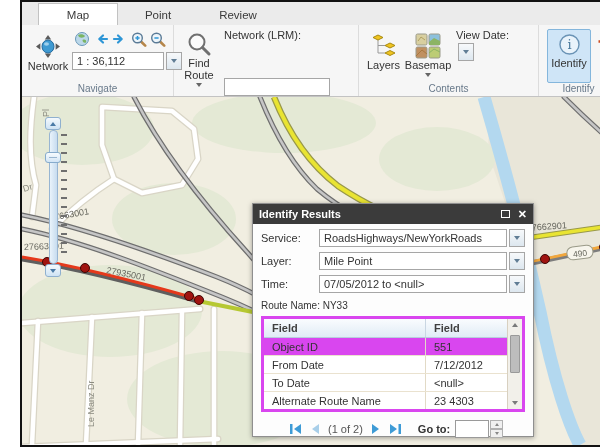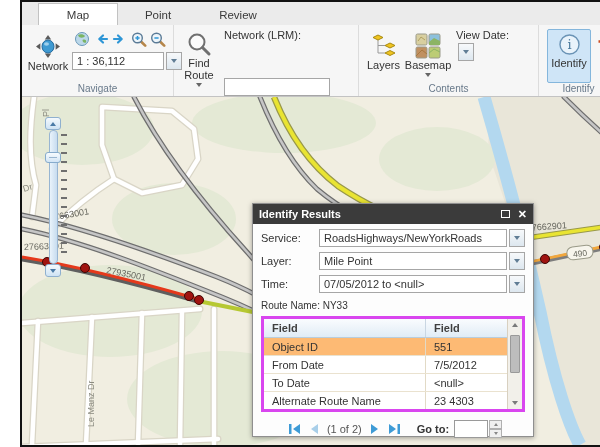--- a/index.html
+++ b/index.html
@@ -67,31 +67,31 @@
   .winbtn { color:#fff; font-size:11px; margin-left:8px; line-height:11px; }
   .maxbox { width:9px; height:8px; border:1.5px solid #fff; display:inline-block; }
   .p-row { display:flex; align-items:center; margin:5px 8px 0 8px; }
   .p-row .lbl { width:58px; font-size:11px; color:#333; }
   .p-row .combo { flex:1; }
   .routename { margin:7px 8px 2px 8px; font-size:10px; }
   .tbl { position:relative; margin:5px 8px 0 8px; height:96px; border:3px solid #d946ef; background:#fff; overflow:hidden; }
   .t-row { display:flex; height:18px; border-bottom:1px solid #eae2cf; padding-right:15px; align-items:center; }
   .t-row.hdr { height:19px; background:linear-gradient(#fafcfe,#e0ecf6); border-bottom:1px solid #b8cddd;
                font-weight:bold; color:#3f3f3f; }
-  .t-row.sel { background:#fdba74; }
+  .t-row.sel { background:#d946ef; }
   .c1 { width:162px; padding-left:8px; border-right:1px solid #e2dac6; overflow:hidden; white-space:nowrap; height:100%; display:flex; align-items:center;}
   .hdr .c1 { border-right:1px solid #c9d6e2; }
   .c2 { flex:1; padding-left:8px; overflow:hidden; white-space:nowrap; }
   .tscroll { position:absolute; right:0; top:0; bottom:0; width:15px; background:#f2f0ea;
              border-left:1px solid #d8d0c0; }
   .tscroll .aup { position:absolute; top:4px; left:4px; width:0;height:0;border-left:3.5px solid transparent;border-right:3.5px solid transparent;border-bottom:4.5px solid #7a7a7a;}
   .tscroll .adn { position:absolute; bottom:4px; left:4px; width:0;height:0;border-left:3.5px solid transparent;border-right:3.5px solid transparent;border-top:4.5px solid #7a7a7a;}
   .tscroll .thumb { position:absolute; top:16px; left:2px; width:10px; height:38px; background:#bdbdbd;
                     border:1px solid #9a9a9a; border-radius:1px; }
-  .pager { display:flex; align-items:center; justify-content:center; margin-top:8px; }
+  .pager { display:flex; align-items:center; justify-content:flex-start; margin-top:8px;padding-left:32px; }
   .pager svg { display:block; margin:0 4px; }
   .pgtext { color:#555; margin:0 4px; }
   .goto { margin-left:12px; color:#333;font-weight:bold; }
   .goto-input { width:34px; height:18px; border:1px solid #9a9a9a; margin-left:5px; font-size:11px; padding:0 3px; }
   .spin { display:inline-flex; flex-direction:column; width:13px; height:18px; margin-left:1px; vertical-align:middle;}
   .spin div { flex:1; border:1px solid #b0b0b0; background:#f0f0f0; display:flex; align-items:center; justify-content:center; }
   .spin .t { width:0;height:0;border-left:2.5px solid transparent;border-right:2.5px solid transparent;border-bottom:3.5px solid #888;}
   .spin .b { width:0;height:0;border-left:2.5px solid transparent;border-right:2.5px solid transparent;border-top:3.5px solid #888;}
 
   .maplab { font-size:9px; fill:#67675f; }
@@ -414,21 +414,21 @@
         <div class="t-row hdr">
           <div class="c1">Field</div>
           <div class="c2">Field</div>
         </div>
         <div class="t-row sel">
           <div class="c1">Object ID</div>
           <div class="c2">551</div>
         </div>
         <div class="t-row">
           <div class="c1">From Date</div>
-          <div class="c2">7/5/2012</div>
+          <div class="c2">7/12/2012</div>
         </div>
         <div class="t-row">
           <div class="c1">To Date</div>
           <div class="c2">&lt;null&gt;</div>
         </div>
         <div class="t-row">
           <div class="c1">Alternate Route Name</div>
           <div class="c2">23 4303</div>
         </div>
         <div class="t-row">

